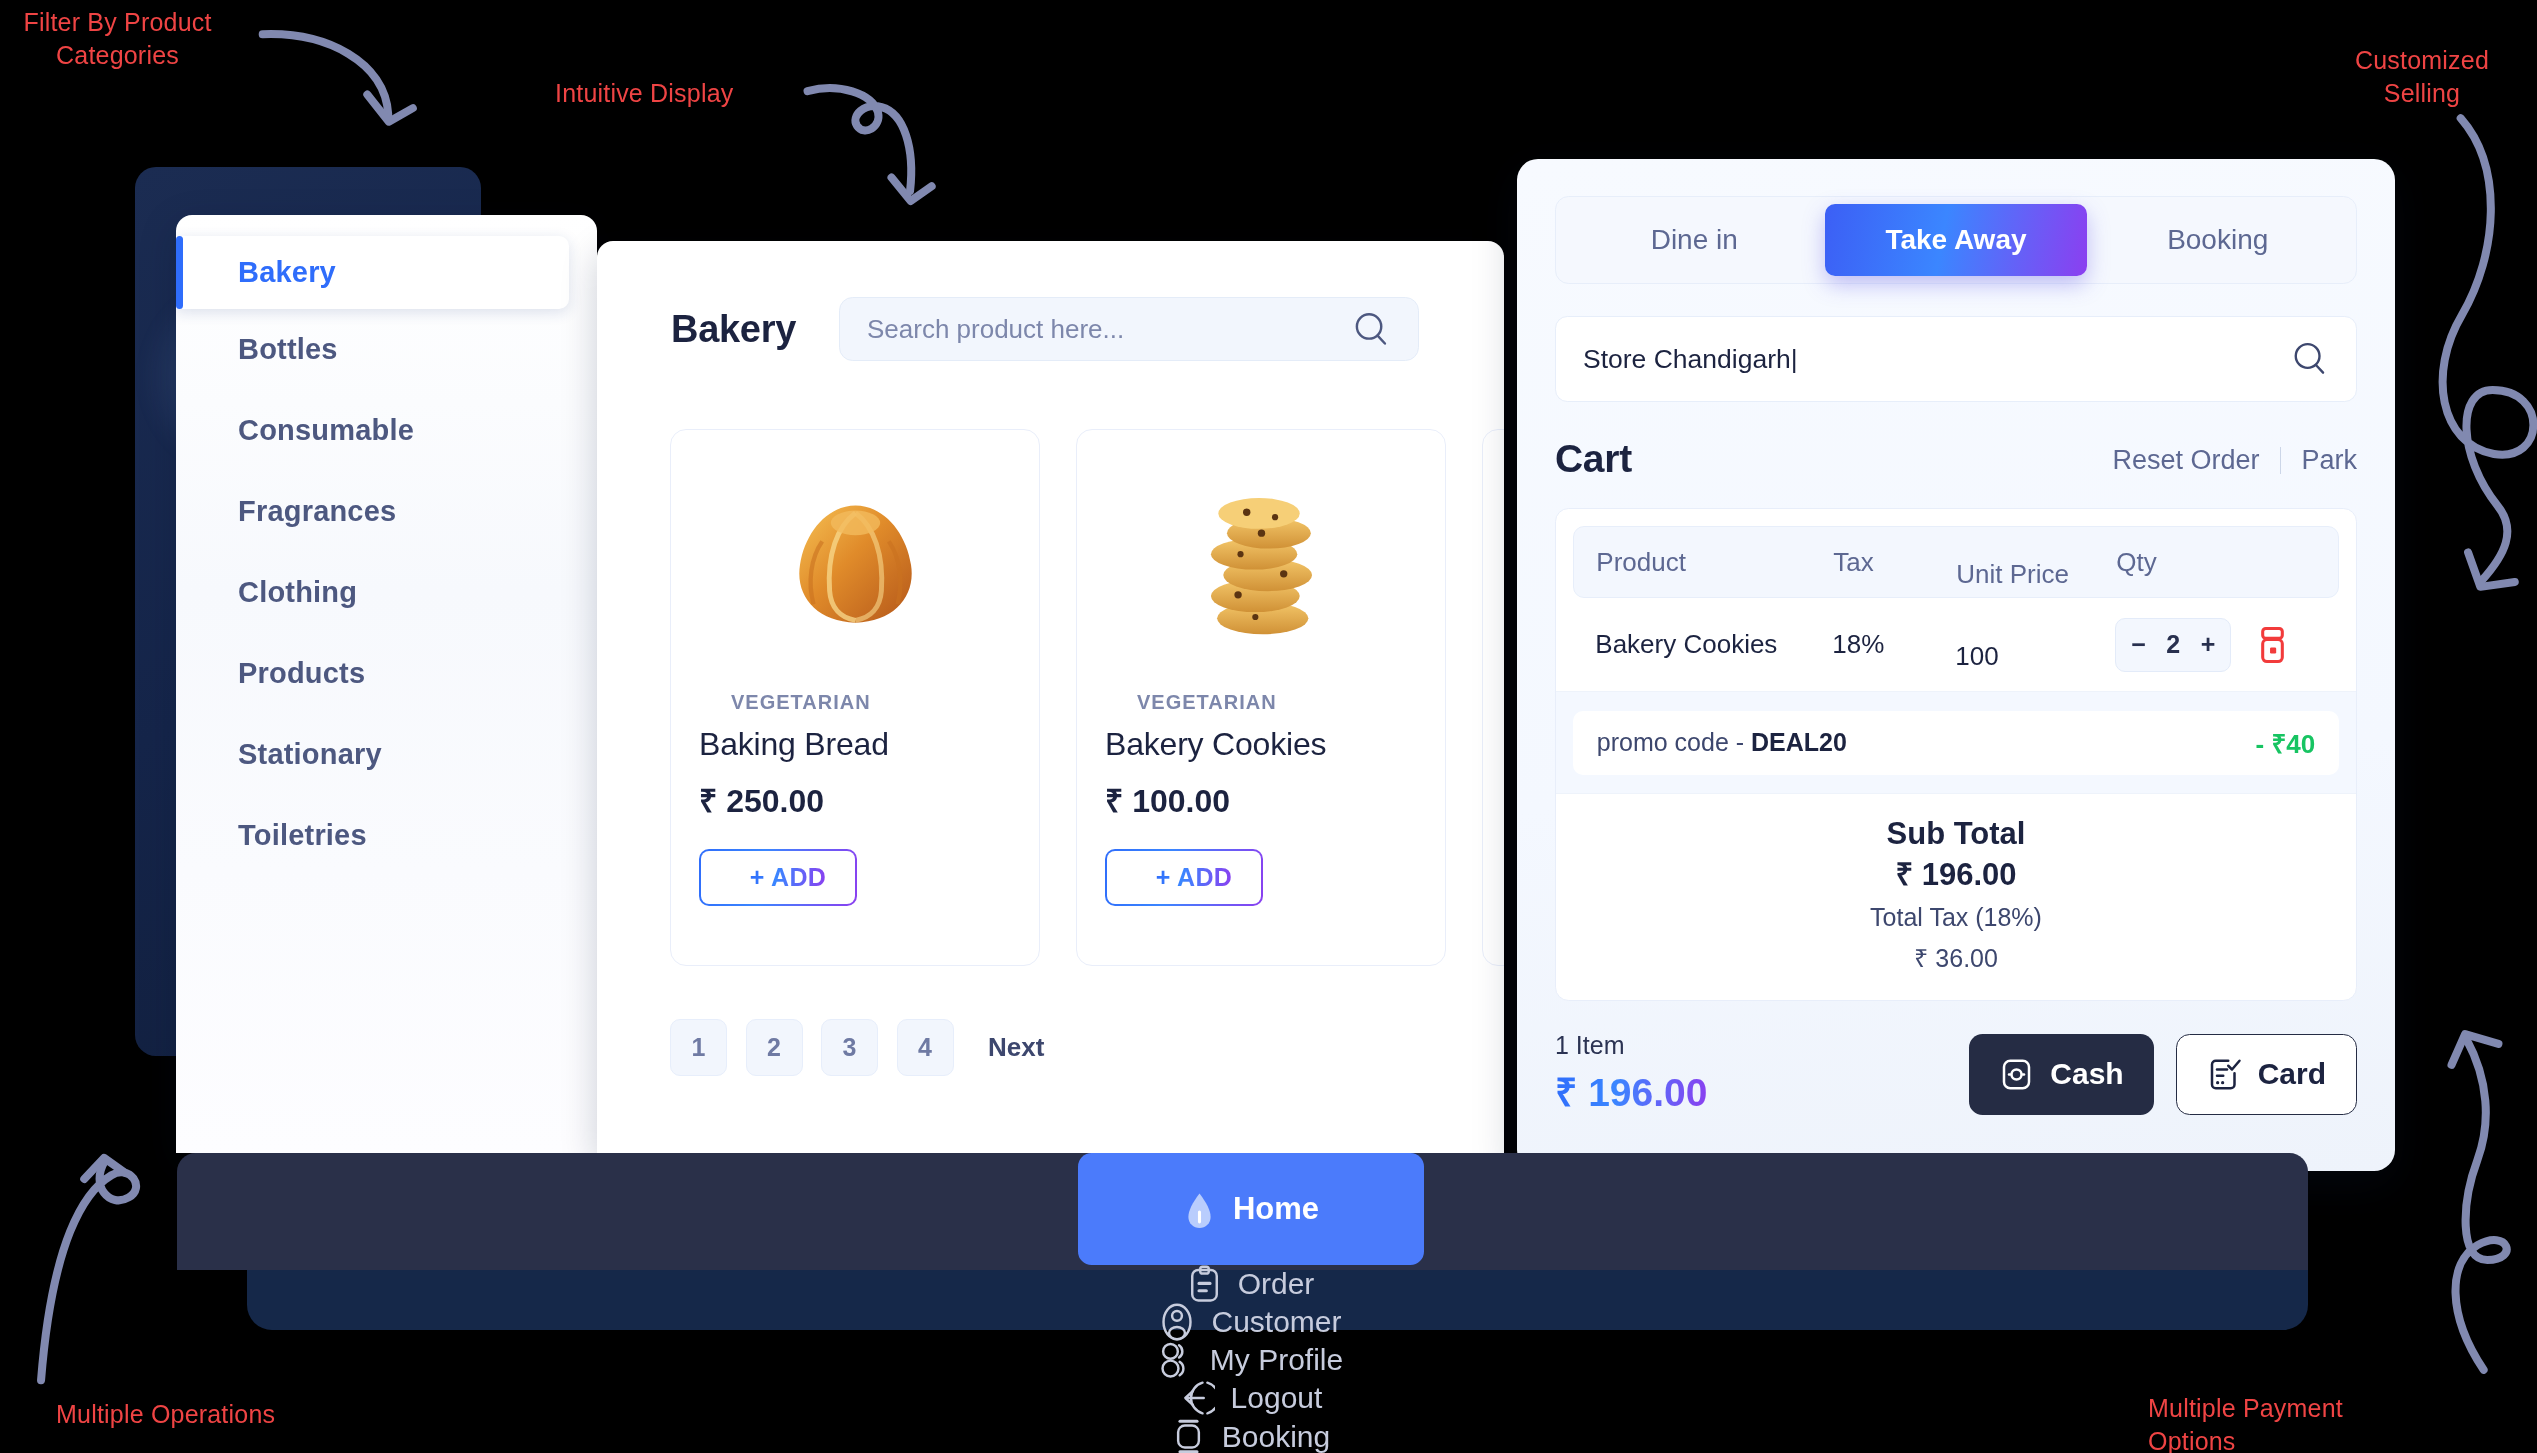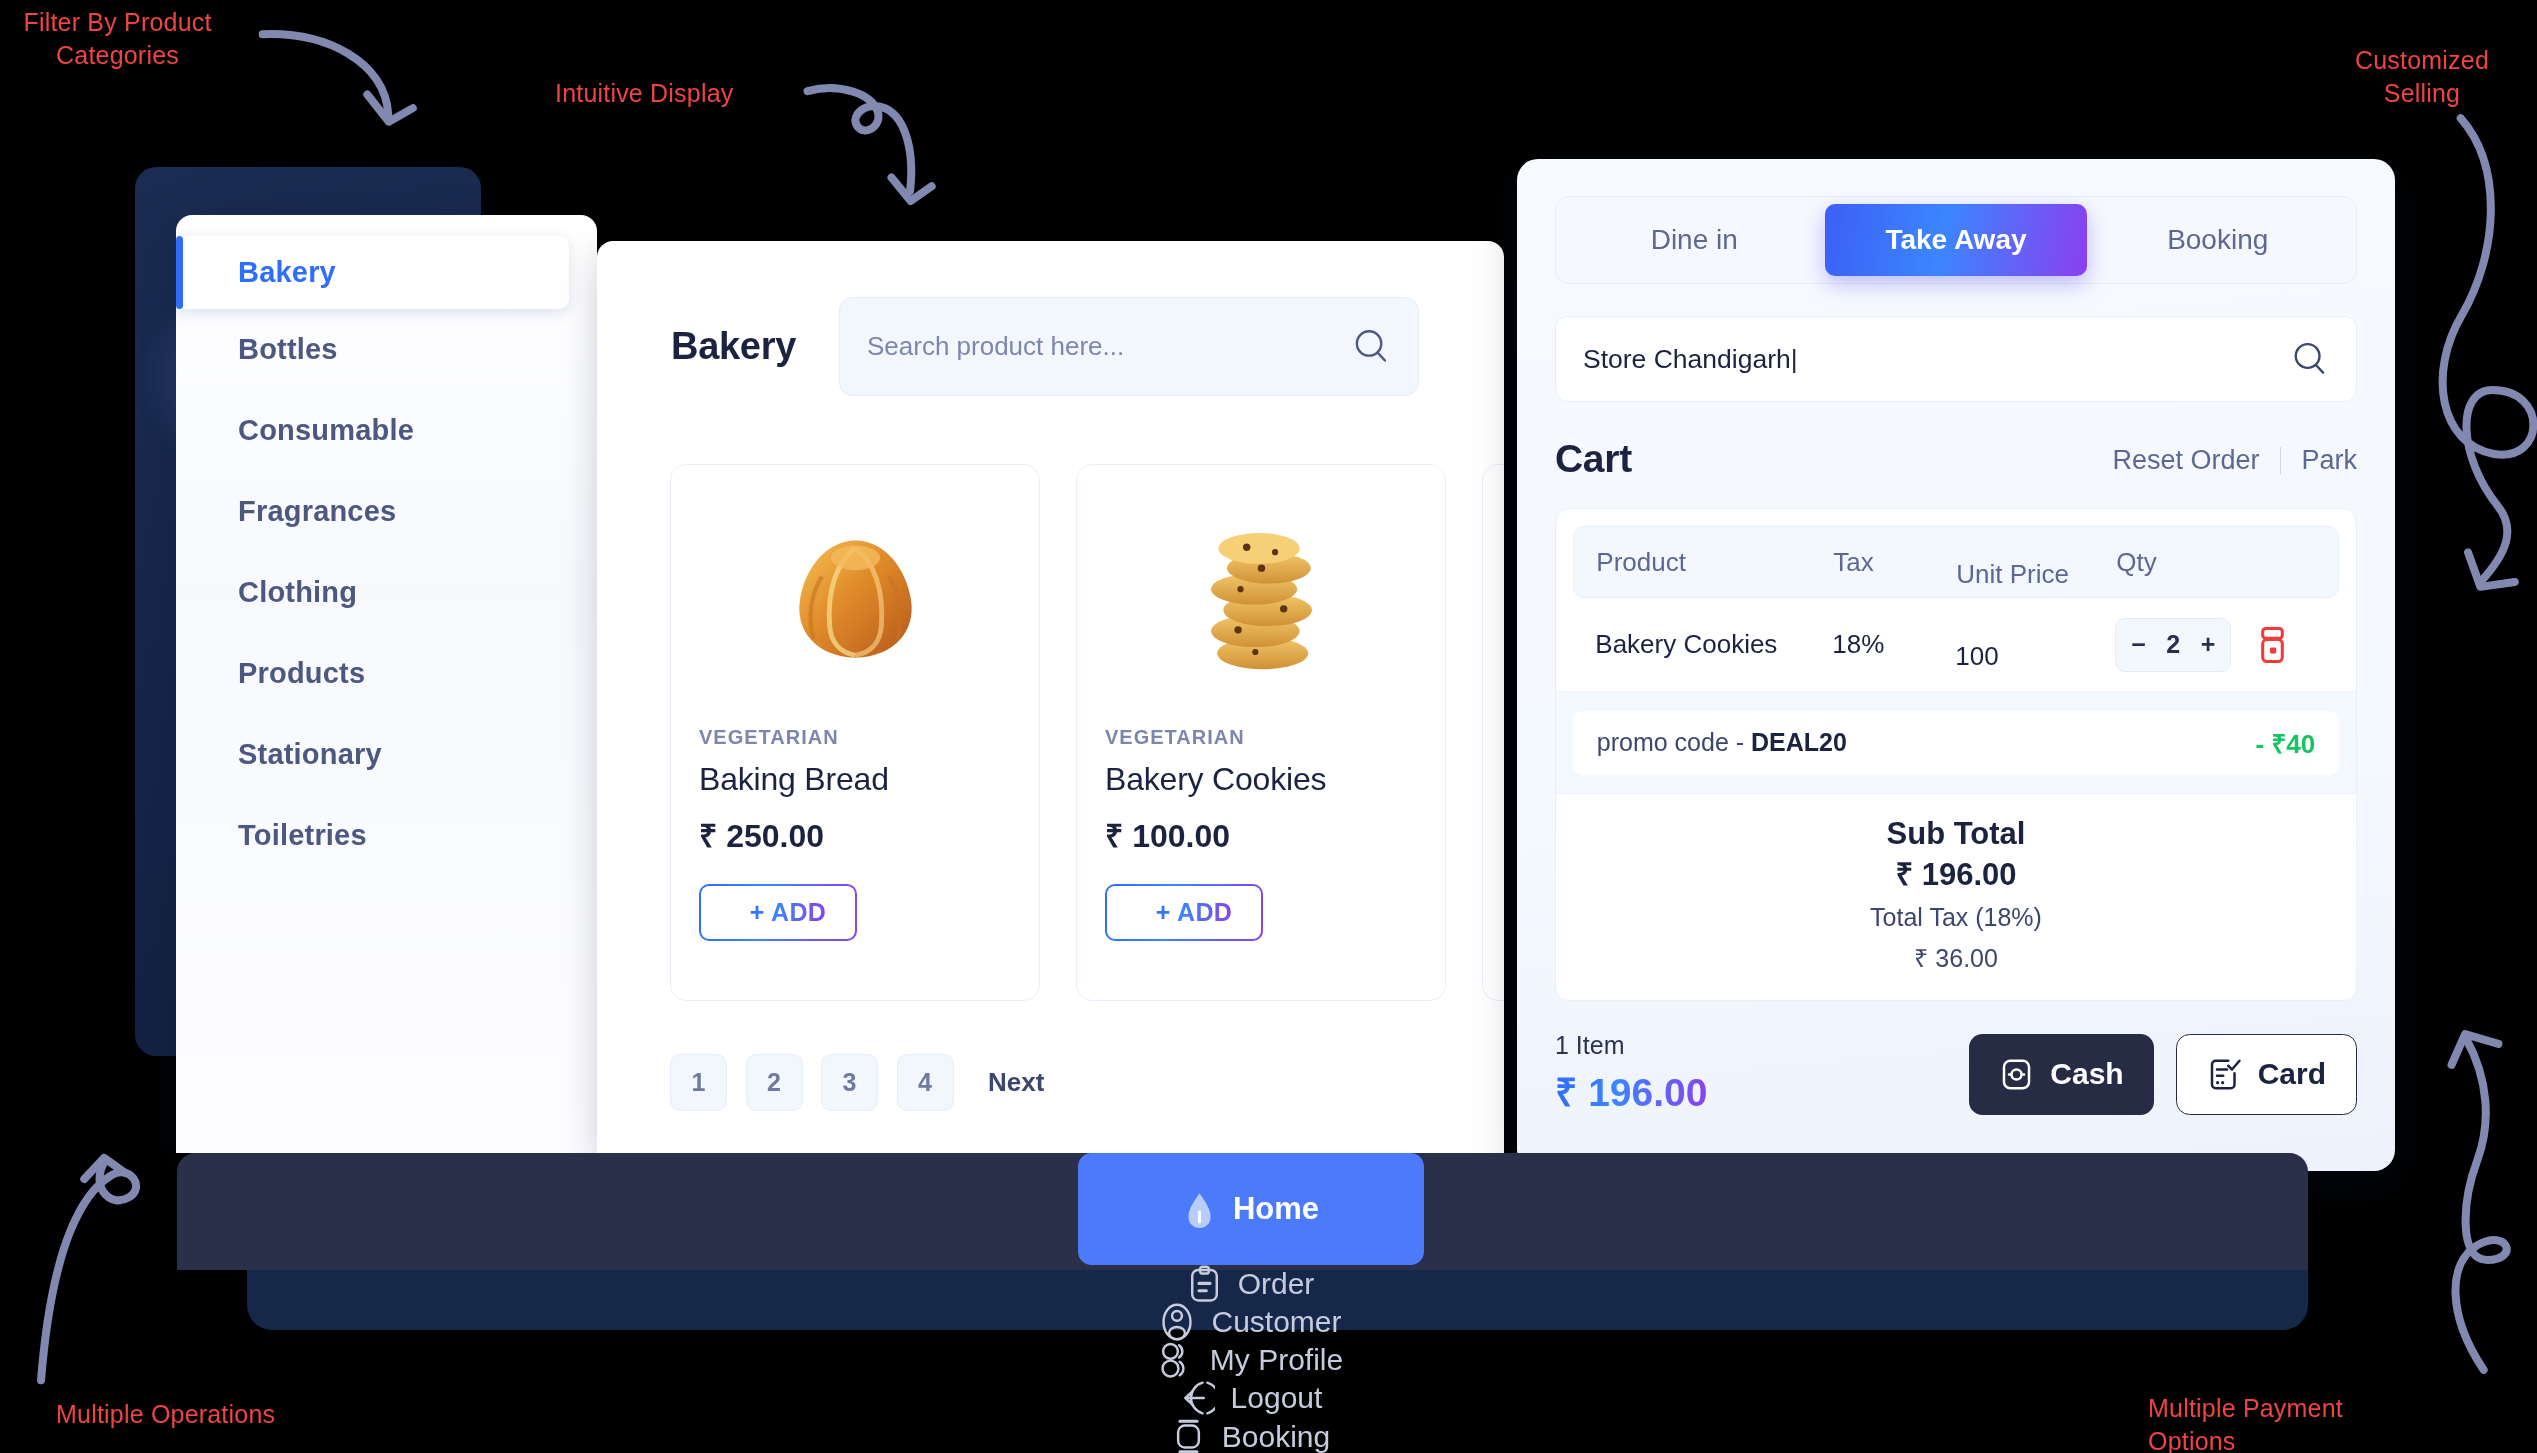--- a/index.html
+++ b/index.html
@@ -83,41 +83,41 @@
     position: absolute;
     background: #ffffff;
     border-radius: 16px 16px 0 0;
     box-shadow: 0 11px 37px rgba(10,22,50,.20);
     overflow: hidden;
   }
   .prod-head { display: flex; align-items: center; padding: 56px 0 0 74px; }
   .prod-title { font-size: 38px; font-weight: 800; color: #1c2340; letter-spacing: -0.3px; }
   .search-box {
     margin-left: 43px;
-    width: 580px; height: 99px;
+    width: 580px; height: 64px;
     background: #f2f6fd;
     border: 1.2px solid #e4ecf8;
     border-radius: 13.6px;
     display: flex; align-items: center;
     padding: 0 27px;
     justify-content: space-between;
   }
   .search-box .ph { font-size: 26px; color: #7d87ab; }
   .card-row { display: flex; gap: 36px; padding: 68px 0 0 73px; }
   .pcard {
     width: 370px; height: 537px;
     border: 1.2px solid #e9eefa;
     border-radius: 16px;
     background: #fff;
     display: flex; flex-direction: column;
     padding: 32px 28px;
     flex: none;
   }
   .pimg { height: 204px; display: flex; align-items: center; justify-content: center; }
-  .pveg { margin-top: 25px; font-size: 20px; font-weight: 700; color: #7d87ab; letter-spacing: 1px; }
+  .pveg { margin-top: 25px; font-size: 20px; font-weight: 700; color: #7d87ab; letter-spacing: 1px; margin-left: 32px; }
   .pname { margin-top: 12.3px; font-size: 32px; color: #1c2340; letter-spacing: -0.2px; }
   .pprice { margin-top: 15px; font-size: 32px; font-weight: 800; color: #1c2340; }
   .addbtn {
     margin-top: 28px;
     width: 158px; height: 57px;
     border-radius: 10px;
     background:
       linear-gradient(#fff,#fff) padding-box,
       linear-gradient(100deg,#2f6dfb,#3b86ff 40%,#8b3ff0) border-box;
     border: 2.5px solid transparent;

